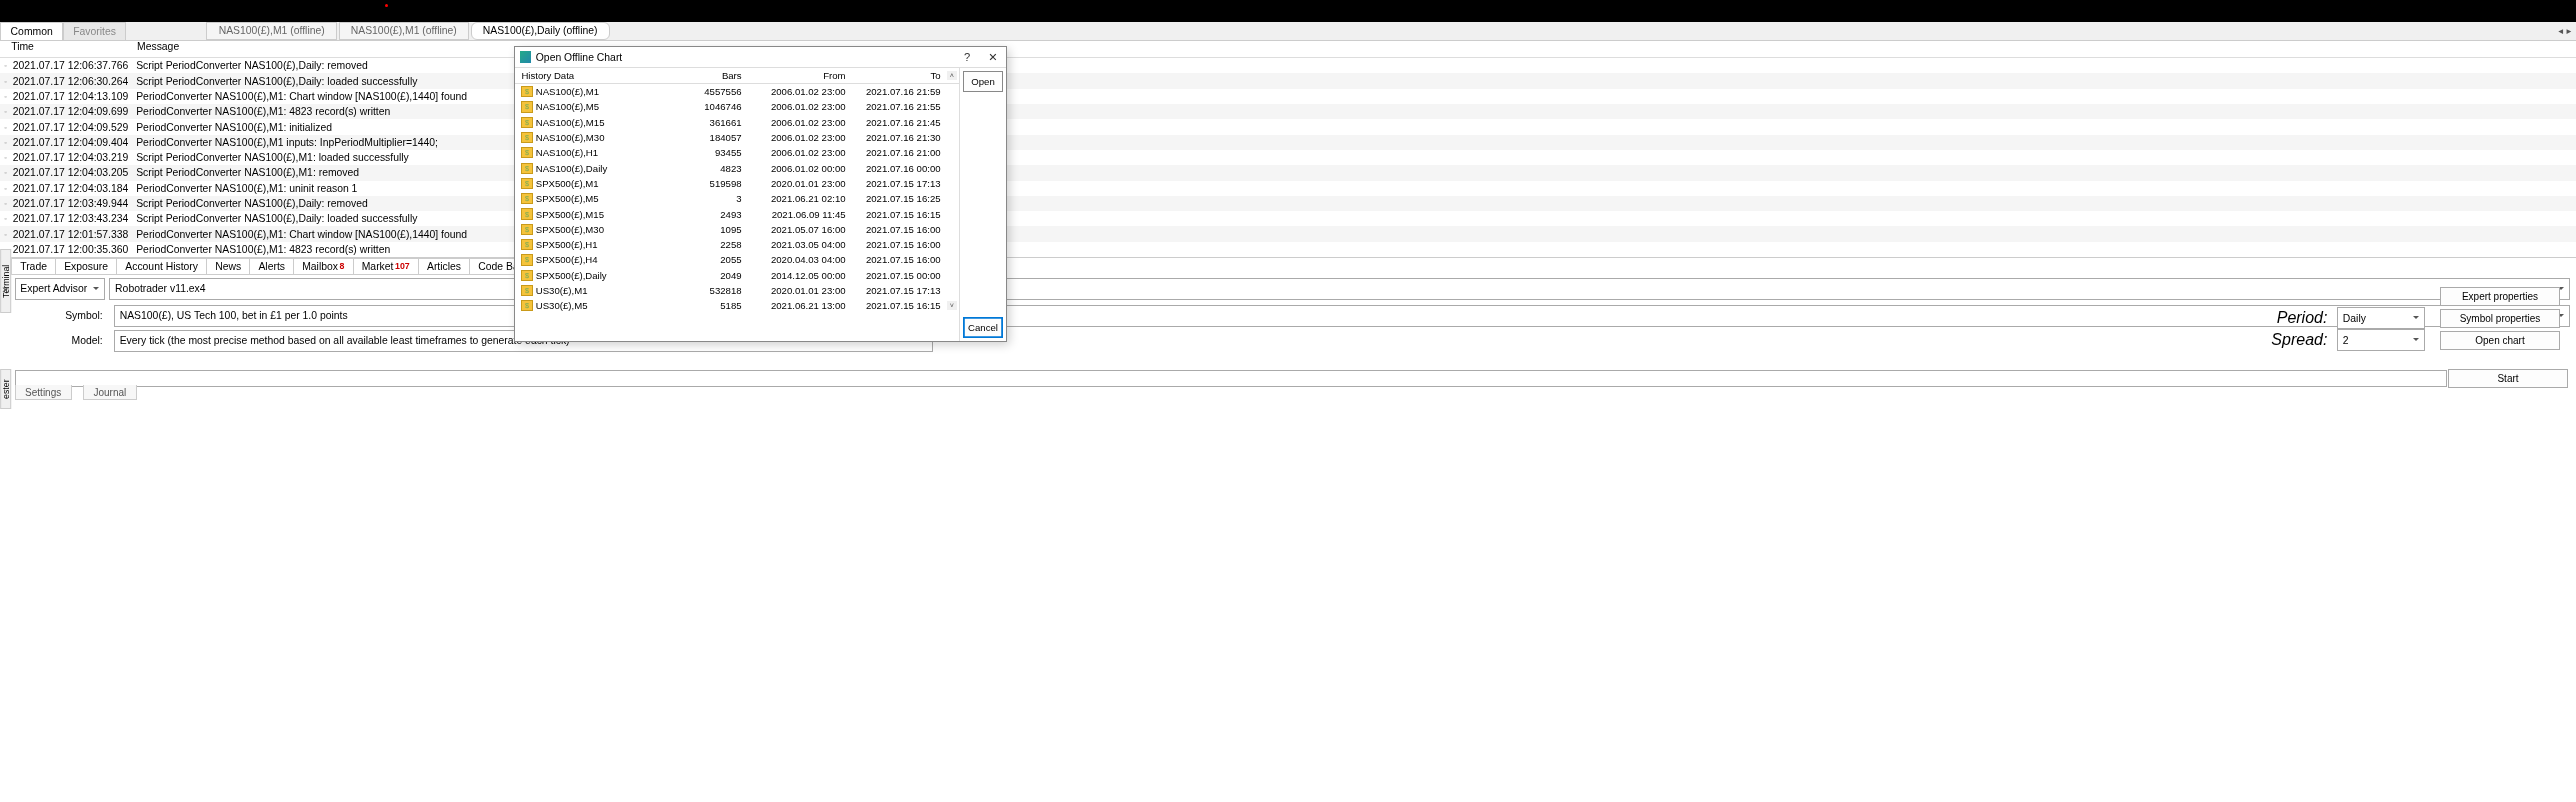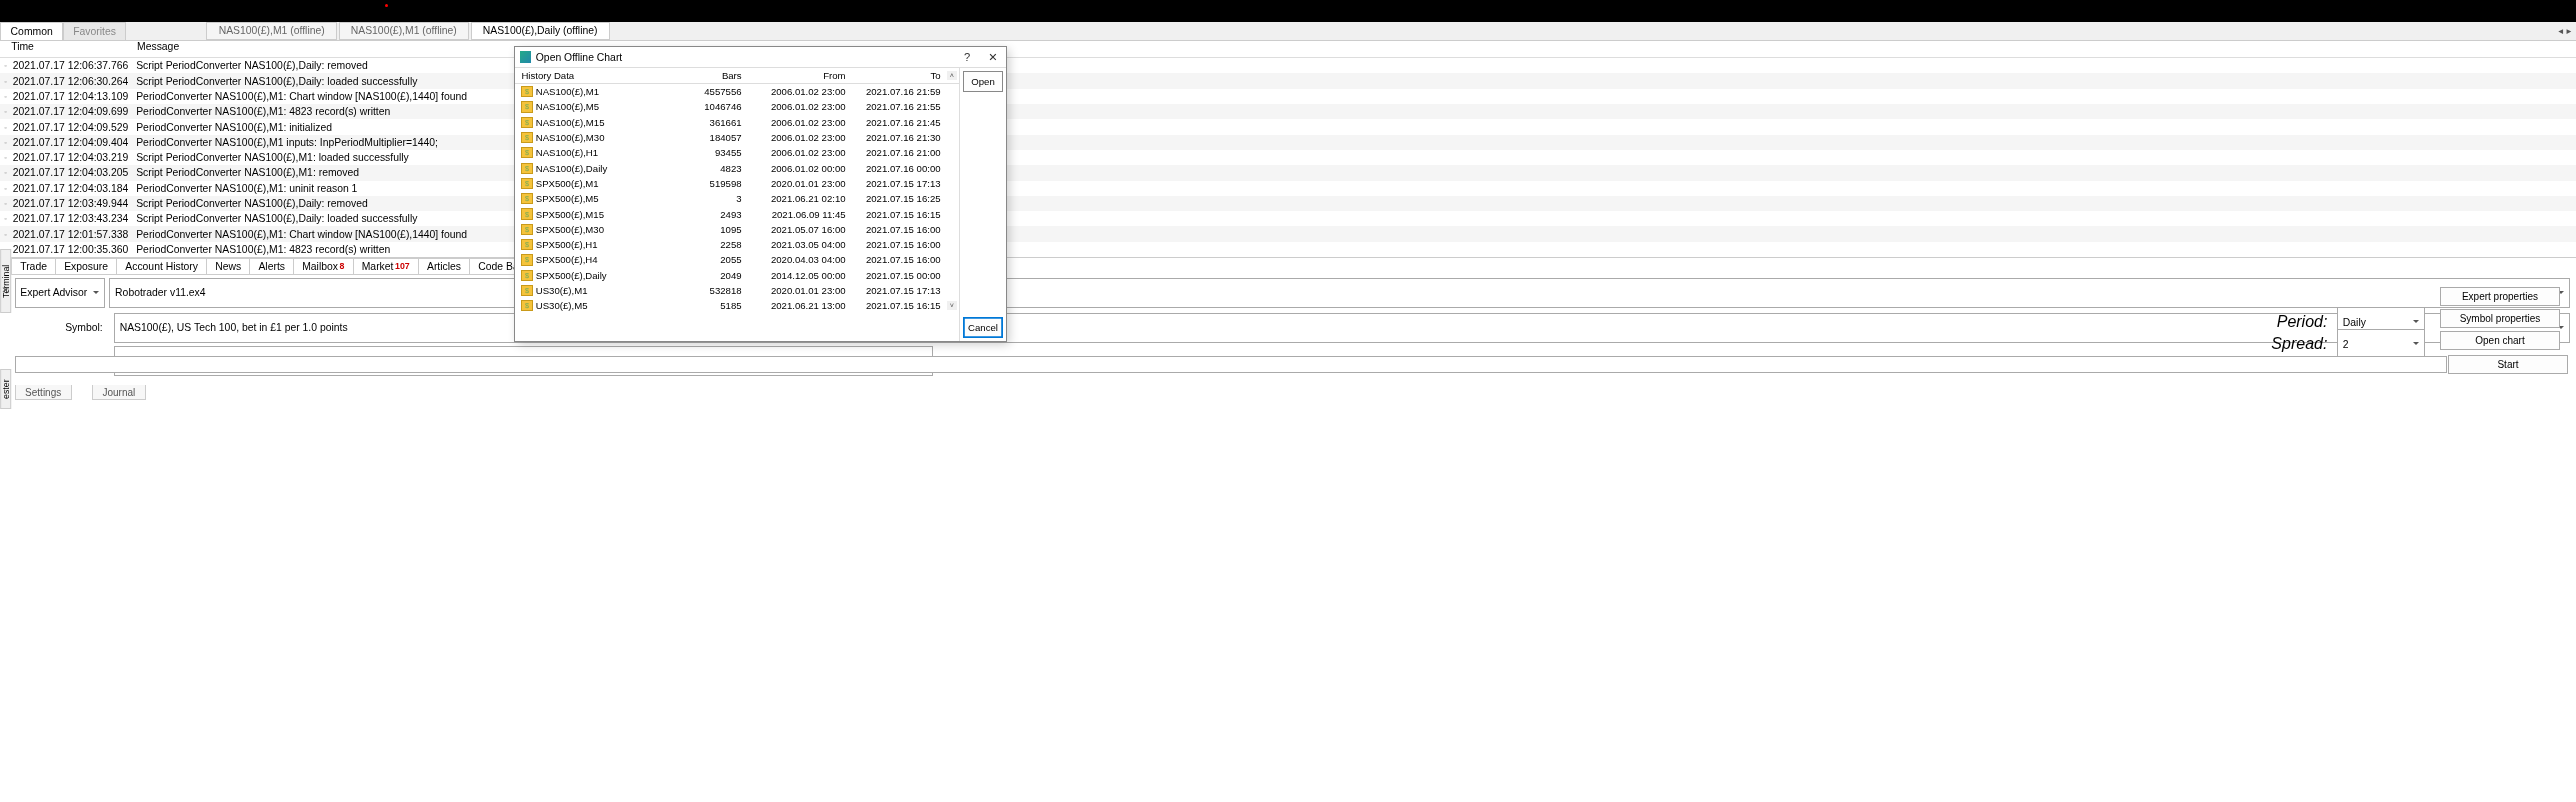--- a/index.html
+++ b/index.html
@@ -9,21 +9,21 @@
 .black-bar { background: #000; height: 22px; width: 100%; position: relative; }
 .red-dot { position: absolute; left: 385px; top: 4px; width: 3.2px; height: 3.2px; background: #f00; border-radius: 50%; }
 
 
 .top-tabs { display: flex; background: #f0f0f0; height: 18.5px; border-bottom: 0.8px solid #ccc; align-items: stretch; }
 .top-tab { padding: 1.6px 9.6px; border: 0.8px solid #ccc; border-bottom: none; background: #fff; display: flex; align-items: center; cursor: pointer; font-size: 10.4px; }
 .top-tab.inactive { background: #e8e8e8; color: #888; }
 .top-tab + .top-tab { margin-left: -0.8px; }
 .top-tabs .gap { width: 80px; }
 .chart-tab { padding: 1.6px 11.2px; border: 0.8px solid #ccc; background: #f5f5f5; color: #666; display: flex; align-items: center; cursor: pointer; font-size: 10.4px; }
-.chart-tab.active { background: #fff; color: #000; }
+.chart-tab.active { background: #fff; color: #000; border-radius: 6px; }
 .chart-tab + .chart-tab { margin-left: 1.6px; }
 .top-tabs .right-ctrls { margin-left: auto; display: flex; align-items: center; gap: 3.2px; padding-right: 4.8px; color: #555; }
 .arrow { font-size: 9.6px; cursor: pointer; }
 
 
 .log-area { position: relative; }
 .log-header { display: flex; background: #fff; border-bottom: 0.8px solid #ddd; height: 17.7px; align-items: flex-start; }
 .log-header .col-time { width: 137px; padding-left: 11.2px; font-size: 10.4px; }
 .log-header .col-msg { flex: 1; font-size: 10.4px; }
 .log-rows { }
@@ -40,41 +40,41 @@
 
 .term-tabs { display: flex; background: #fff; border-top: 0.8px solid #ccc; height: 17.7px; align-items: stretch; padding-left: 11.2px; }
 .term-tab { padding: 1.6px 8px; border: 0.8px solid #ccc; font-size: 10.4px; display: flex; align-items: center; cursor: pointer; gap: 1.6px; }
 .term-tab + .term-tab { margin-left: -0.8px; }
 .term-tab .cnt { color: #c00; font-weight: bold; font-size: 8.8px; }
 
 
 .close-x { position: absolute; left: 1.6px; top: 285px; font-size: 8.8px; color: #555; cursor: pointer; }
 .tester-row { display: flex; align-items: center; gap: 6.4px; padding: 1.6px 6.4px 1.6px 14.5px; }
 .tester-row .lbl { width: 93px; text-align: right; font-size: 10.4px; padding-right: 4.8px; }
-.select, .combo { border: 0.8px solid #aaa; background: #fff; height: 30px; padding: 0 16px 0 4.8px; font-size: 10.4px; display: flex; align-items: center; position: relative; }
+.select, .combo { border: 0.8px solid #aaa; background: #fff; height: 22px; padding: 0 16px 0 4.8px; font-size: 10.4px; display: flex; align-items: center; position: relative; }
 .select::after, .combo::after { content: ""; position: absolute; right: 4.8px; top: 50%; margin-top: -1.6px; border: 3.2px solid transparent; border-top-color: #555; }
 .btn { border: 0.8px solid #aaa; background: #fdfdfd; height: 19px; padding: 0 11.2px; font-size: 10px; display: flex; align-items: center; justify-content: center; cursor: pointer; }
 .btn.wide { width: 120px; }
 
 
 .right-col { position: absolute; right: 8px; top: 287px; width: 128px; display: flex; flex-direction: column; gap: 3.2px; }
 
 
 .ps-row { position: absolute; right: 151px; top: 307px; display: flex; gap: 9.6px; align-items: center; }
 .ps-row .lbl { font-size: 16px; font-style: italic; }
 .ps-row .combo { width: 88px; }
 
 
-.progress-row { position: absolute; left: 14.5px; right: 8px; top: 355px; display: flex; gap: 1px; align-items: center; }
+.progress-row { position: absolute; left: 14.5px; right: 8px; top: 369px; display: flex; gap: 1px; align-items: center; }
 .progress-bar { flex: 1; height: 17.7px; border: 0.8px solid #aaa; background: #fff; }
 
 
 .bottom-tabs { position: absolute; left: 14.5px; top: 385px; display: flex; }
 .bottom-tab { padding: 1.6px 9.6px; border: 0.8px solid #ccc; border-top: none; font-size: 10px; color: #555; background: #f7f7f7; }
-.bottom-tab + .bottom-tab { margin-left: 20px; }
+.bottom-tab + .bottom-tab { margin-left: 11px; }
 
 
 .dialog { position: absolute; left: 514px; top: 46px; width: 493px; background: #fff; border: 0.8px solid #888; box-shadow: 3.2px 3.2px 9.6px rgba(0,0,0,.2); z-index: 100; }
 .dlg-title { height: 21px; display: flex; align-items: center; padding-left: 4.8px; border-bottom: 0.8px solid #ddd; font-size: 10.4px; }
 .dlg-title .ticon { width: 11.2px; height: 11.2px; background: linear-gradient(135deg,#2a8,#28a); margin-right: 4.8px; }
 .dlg-title .sp { flex: 1; }
 .dlg-title .hbtn { width: 26px; text-align: center; font-size: 11.2px; cursor: pointer; color: #333; }
 .dlg-body { display: flex; }
 .dlg-grid { flex: 1; }
 .dlg-side { width: 47px; border-left: 0.8px solid #ddd; padding: 3.2px; display: flex; flex-direction: column; gap: 225px; }

